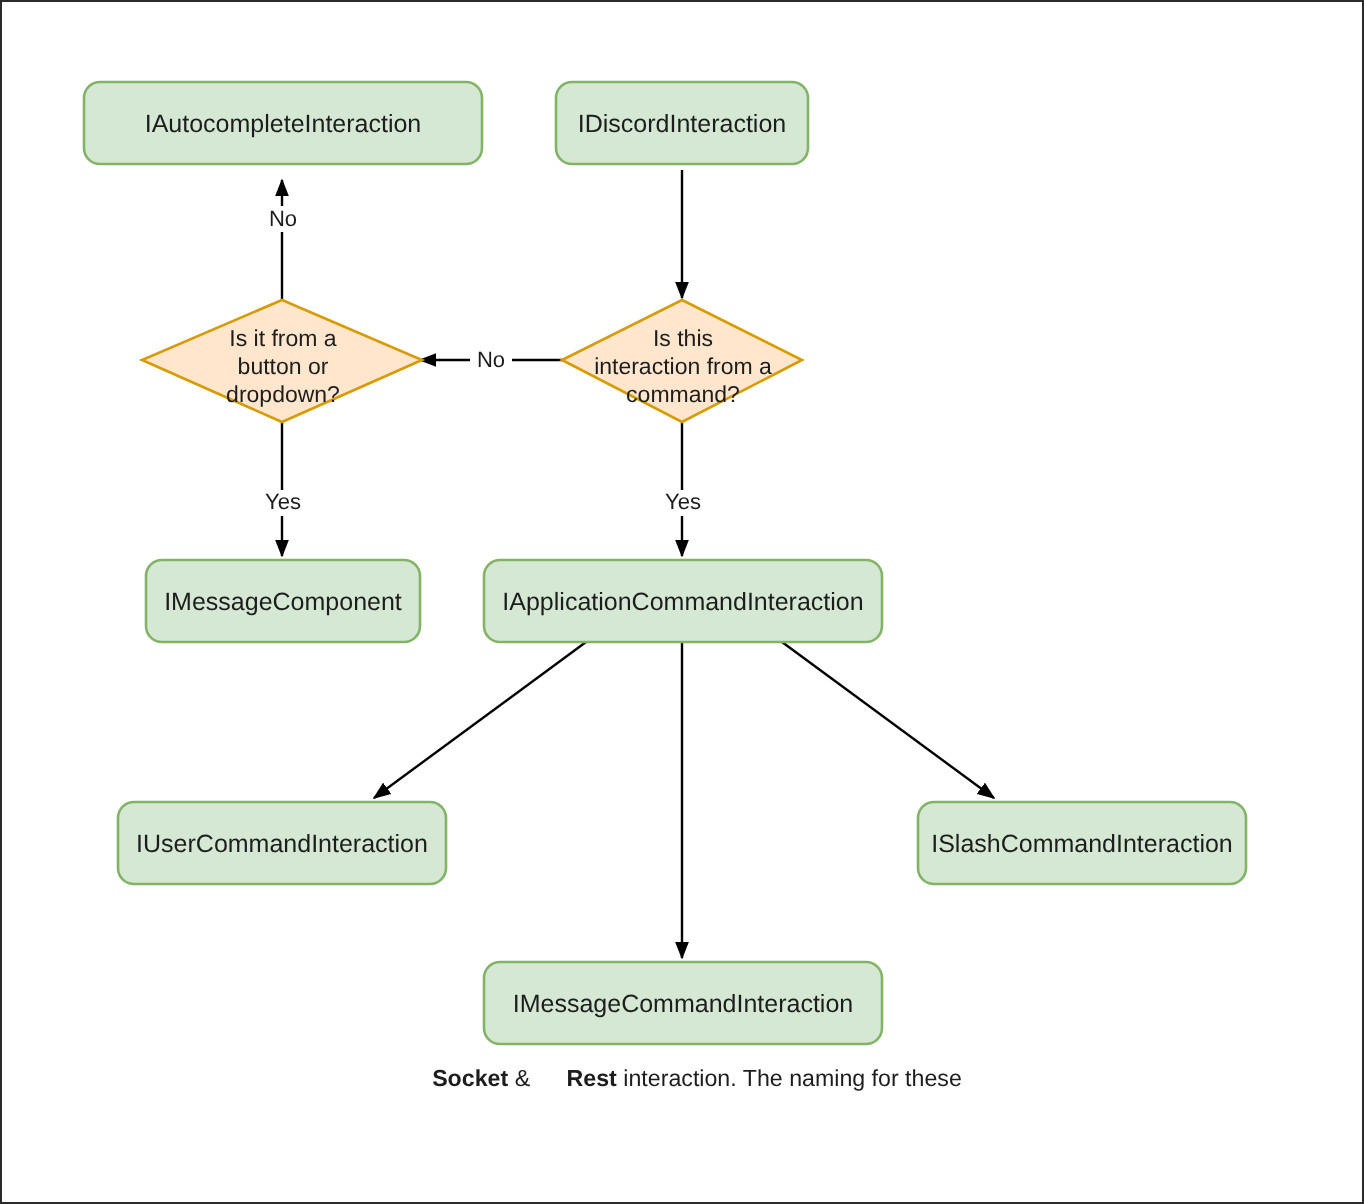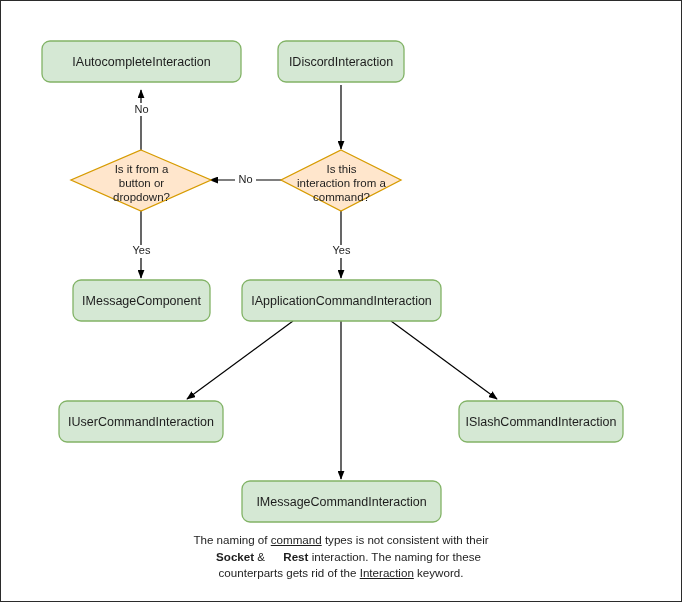--- a/index.html
+++ b/index.html
@@ -173,18 +173,16 @@
       <text class="node-label" x="540" y="421.5">ISlashCommandInteraction</text>
     </g>
 
     <g>
       <rect class="node-box-rect" x="241" y="480" width="199" height="41" rx="8" ry="8"></rect>
       <text class="node-label" x="340.5" y="501.5">IMessageCommandInteraction</text>
     </g>
   </svg>
 
   <div id="caption">
-    <div><span>The naming of </span><span class="u">command</span><span> types is not consistent with their</span></div>
     <div><span class="b">Socket</span><span> &amp; </span><span class="b">Rest</span><span> interaction. The naming for these</span></div>
-    <div><span>counterparts gets rid of the </span><span class="u">Interaction</span><span> keyword.</span></div>
   </div>
 
 </div>
 
 </body></html>

